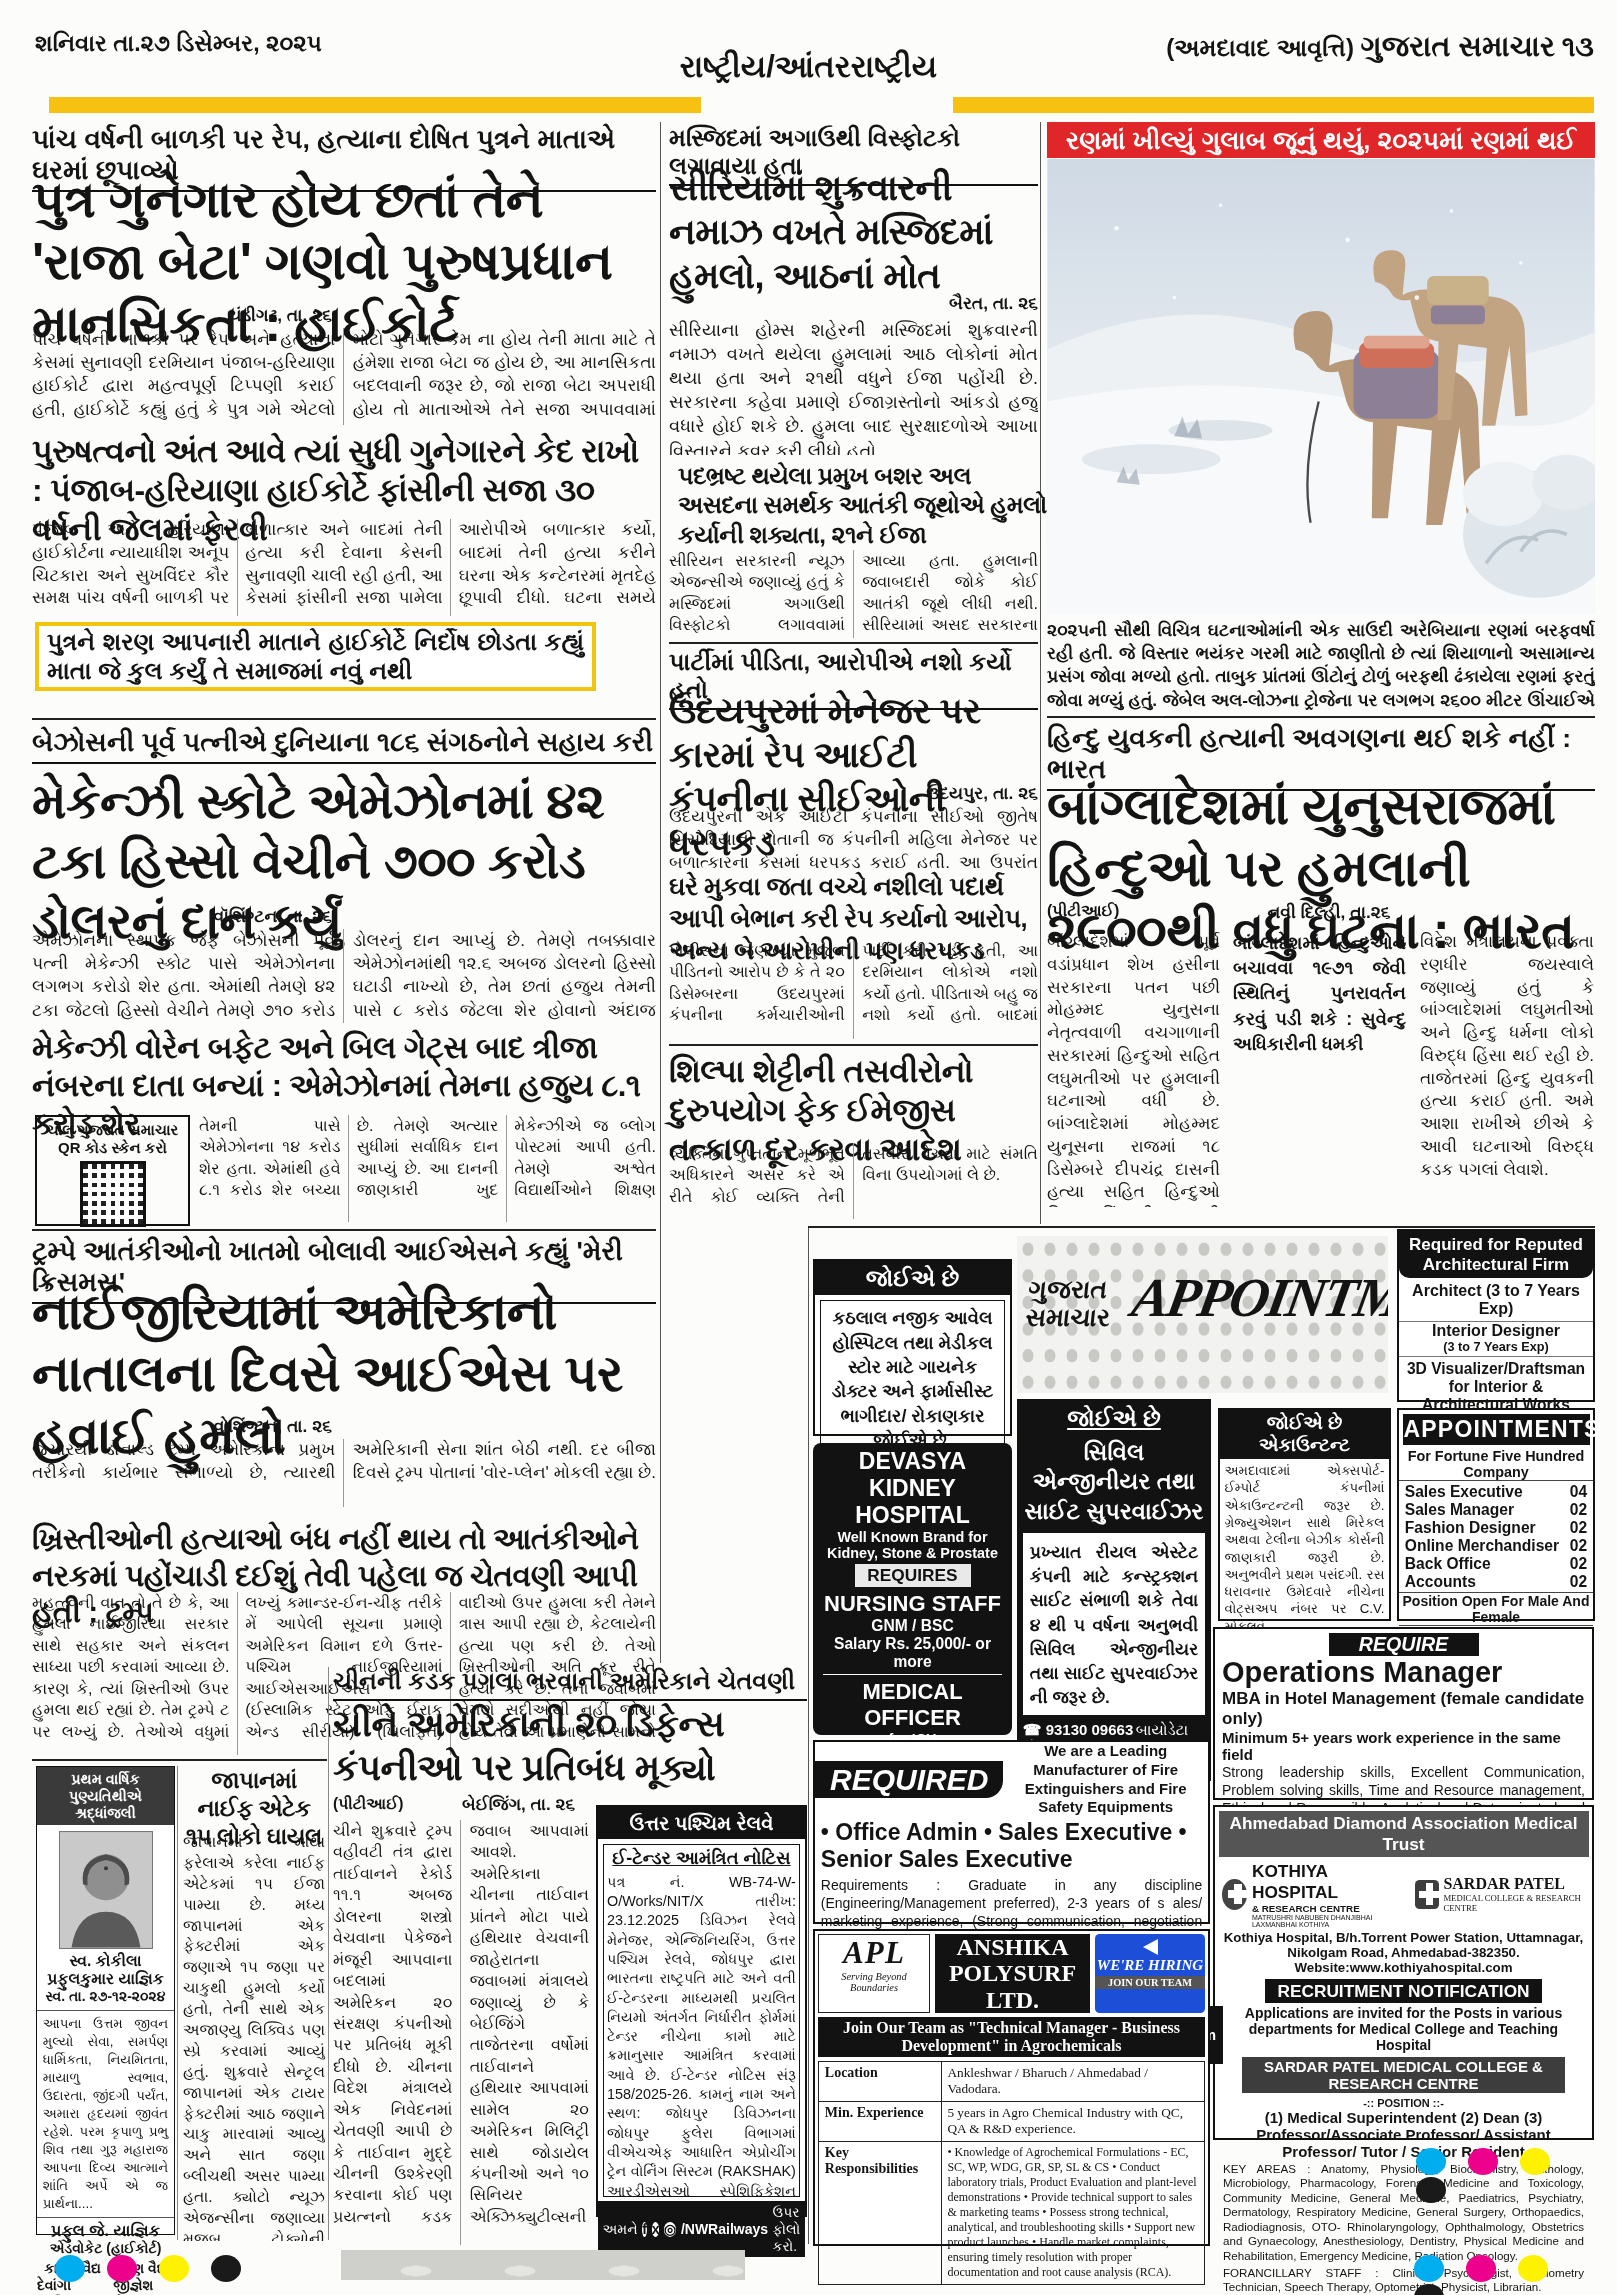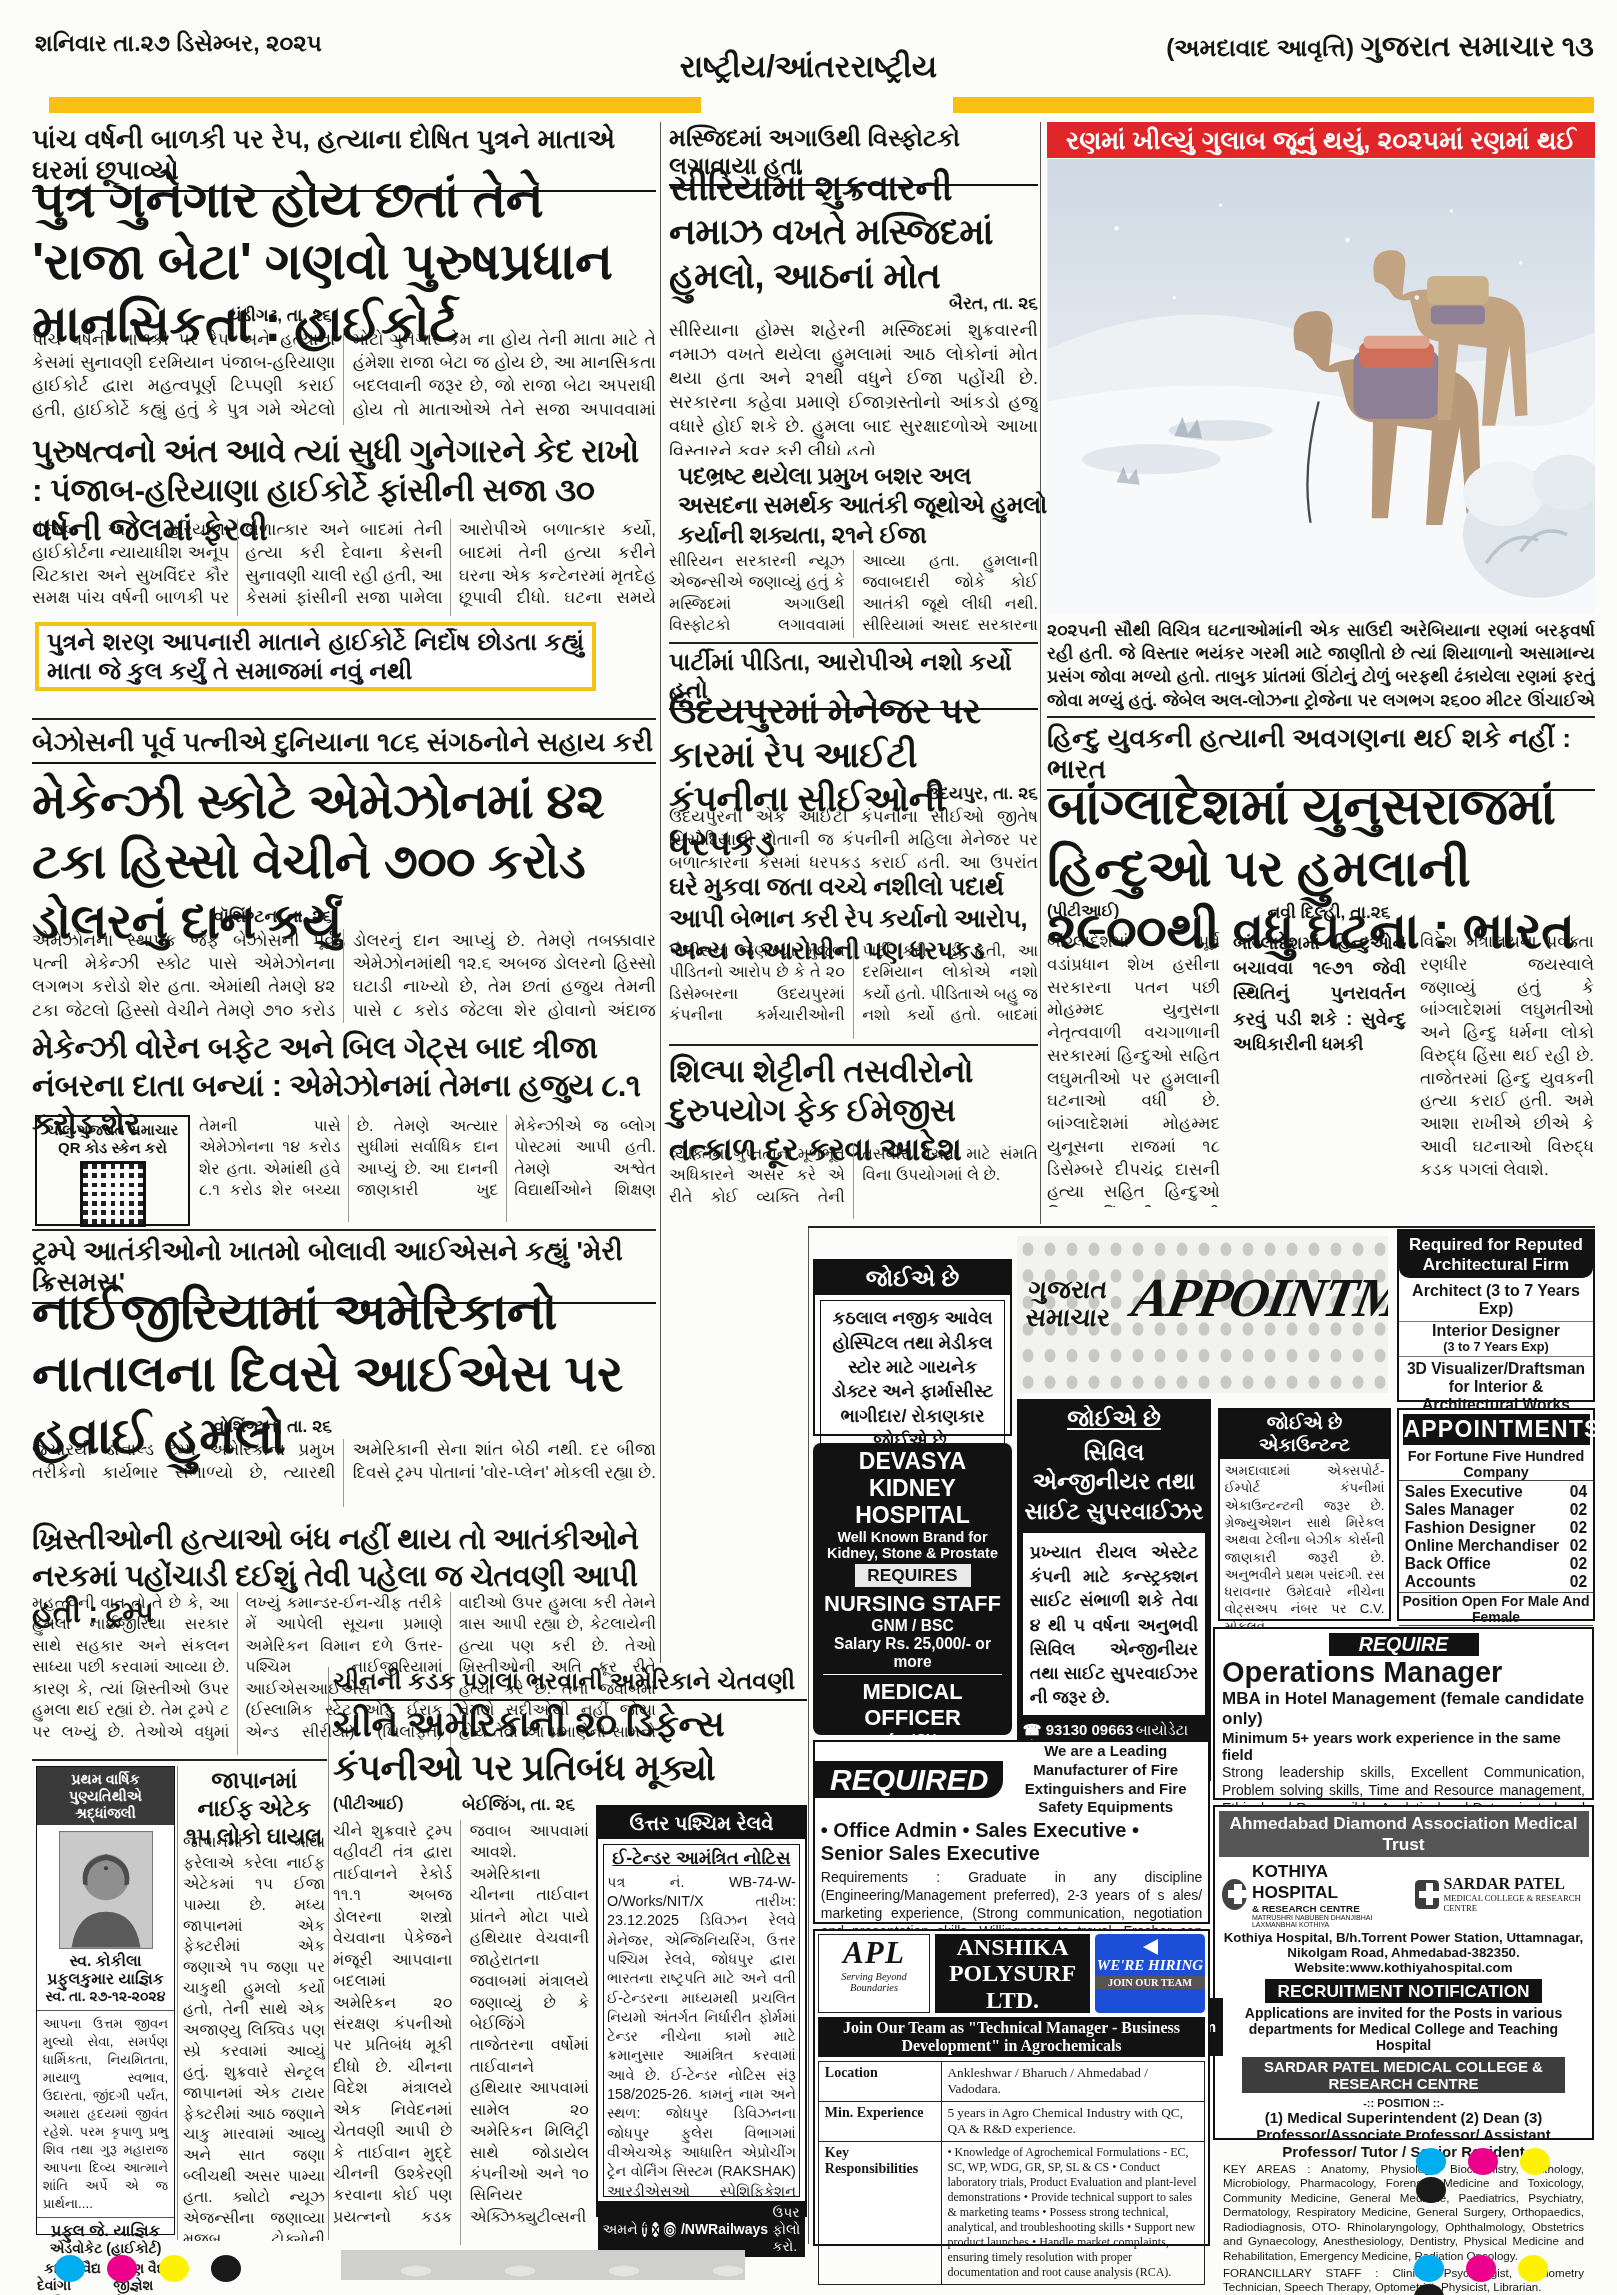--- a/index.html
+++ b/index.html
@@ -358,21 +358,21 @@
   <div class="j" style="font-size:11.6px;line-height:1.25;padding:2.3px 8px;">KEY AREAS : Anatomy, Physiology, Biochemistry, Pathology, Microbiology, Pharmacology, Forensic, Medicine and Toxicology, Community Medicine, General Medicine, Paediatrics, Psychiatry, Dermatology, Respiratory Medicine, General Surgery, Orthopaedics, Radiodiagnosis, OTO- Rhinolaryngology, Ophthalmology, Obstetrics and Gynaecology, Anesthesiology, Dentistry, Physical Medicine and Rehabilitation, Emergency Medicine, Radiation Oncology.</div>
   <div class="j" style="font-size:11.6px;line-height:1.25;padding:0 8px;">FORANCILLARY STAFF : Clinical Psychologist, Audiometry Technician, Speech Therapy, Optometrist, Physicist, Librarian.</div>
 
 </div>
 
 <div class="abs adbox" style="left:813px;top:1740px;width:397px;height:184px;box-sizing:border-box;">
   <div style="display:flex;align-items:center;">
     <div class="inv b" style="font-size:30px;font-style:italic;padding:1.2px 15px;border-radius:0 0 17.3px 0;">REQUIRED</div>
     <div class="b ctr" style="font-size:15px;flex:1;line-height:1.25;">We are a Leading Manufacturer of Fire Extinguishers and Fire Safety Equipments</div>
   </div>
-  <div class="b" style="font-size:20px;padding:2.3px 5.8px;">• Office Admin  • Sales Executive  • Senior Sales Executive</div>
+  <div class="b" style="font-size:23px;padding:2.3px 5.8px;">• Office Admin  • Sales Executive  • Senior Sales Executive</div>
   <div class="j" style="font-size:14px;line-height:1.3;padding:0 5.8px;">Requirements : Graduate in any discipline (Engineering/Management preferred), 2-3 years of s ales/ marketing experience, (Strong communication, negotiation and presentation skills, Willingness to travel. Fresher can also apply (Work Location: Ahmedabad / Jamnagar)</div>
   <div class="b ctr" style="font-size:15.6px;text-decoration:underline;padding:2.3px 0;">SEND YOUR RESUME WITHIN 3 DAYS TO</div>
   <div style="display:flex;align-items:center;gap:5.8px;padding:0 5.8px;">
     <span class="inv b" style="font-size:17.3px;padding:1.2px 5.8px;">Ci</span>
     <span>
       <span class="b" style="font-size:22px;display:block;">CARBONIC INDUSTRIES</span>
       <span class="b" style="font-size:11.6px;display:block;">65 - INDUSTRIAL ESTATE, HAPA, JAMNAGAR-361 120.</span>
     </span>
     <span class="inv" style="margin-left:auto;padding:3.5px 7px;">
       <span class="b" style="font-size:15px;display:block;">Email : hrd.carbonicindia@gmail.com</span>

